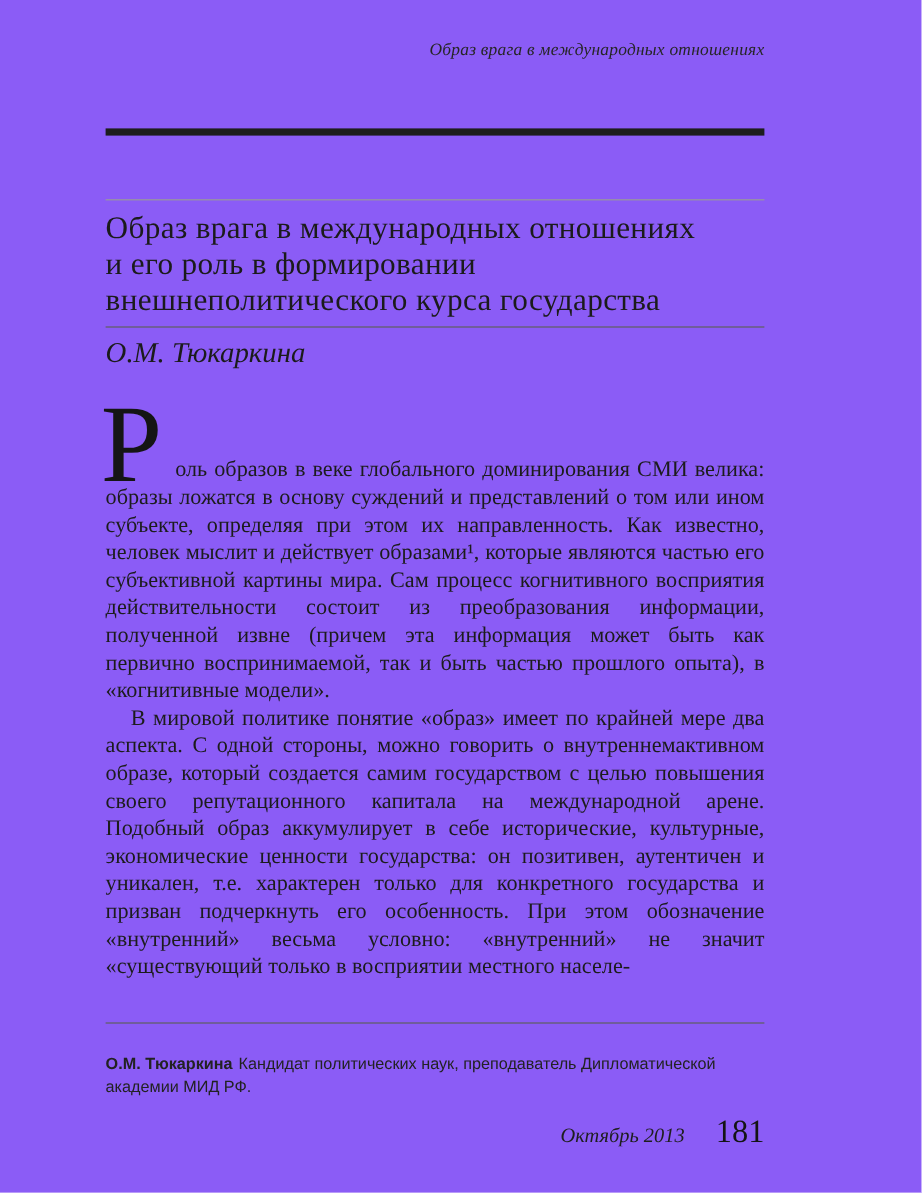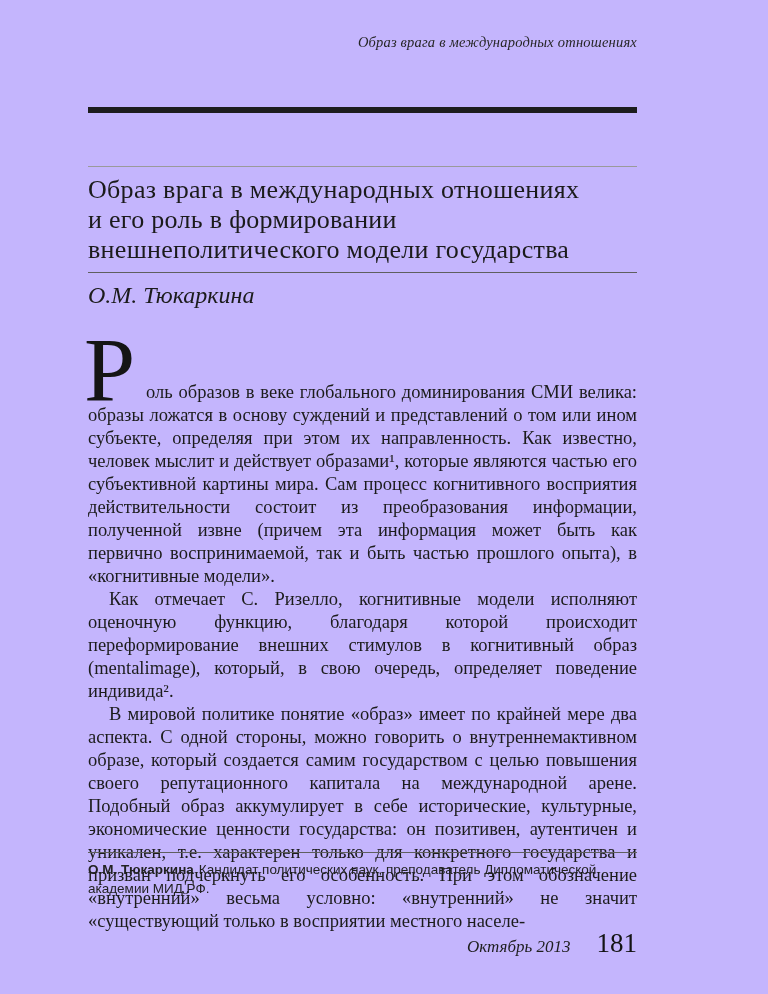--- a/index.html
+++ b/index.html
@@ -4,21 +4,21 @@
 <style>
   html, body {
     margin: 0;
     padding: 0;
     background: #ffffff;
   }
   .page {
     position: relative;
     width: 768px;
     height: 994px;
-    background: #c4b5fd;
+    background: #8b5cf6;
     overflow: hidden;
     font-family: "Liberation Serif", serif;
     color: #1c1c1c;
   }
 
   
   .running-head {
     position: absolute;
     top: 32px;
     left: 88px;
@@ -98,21 +98,21 @@
   }
   .para.indent { text-indent: 21px; }
 
   
   .footnote {
     position: absolute;
     top: 852px;
     left: 88px;
     width: 549px;
     border-top: 1px solid #5f5f5f;
-    padding-top: 7px;
+    padding-top: 24px;
     font-family: "Liberation Sans", sans-serif;
     font-size: 13.5px;
     line-height: 19px;
     color: #222222;
   }
   .fn-author { font-weight: bold; margin-right: 5px; }
 
   
   .page-footer {
     position: absolute;
@@ -143,31 +143,30 @@
   <header class="running-head">
     <div>Образ врага в международных отношениях</div>
   </header>
 
   <div class="top-bar"></div>
 
   <section class="title-block">
     <h1 class="title">
       <span class="title-line">Образ врага в международных отношениях</span>
       <span class="title-line">и его роль в формировании</span>
-      <span class="title-line">внешнеполитического модели государства</span>
+      <span class="title-line">внешнеполитического курса государства</span>
     </h1>
   </section>
 
   <div class="author">О.М. Тюкаркина</div>
 
   <main class="body-text">
     <p class="para para-first">
       <span class="initial">Р</span><span>оль образов в веке глобального доминирования СМИ велика: образы ложатся в основу суждений и представлений о том или ином субъекте, определяя при этом их направленность. Как известно, человек мыслит и действует образами¹, которые являются частью его субъективной картины мира. Сам процесс когнитивного восприятия действительности состоит из преобразования информации, полученной извне (причем эта информация может быть как первично воспринимаемой, так и быть частью прошлого опыта), в «когнитивные модели».</span>
     </p>
-    <p class="para indent">Как отмечает С. Ризелло, когнитивные модели исполняют оценочную функцию, благодаря которой происходит переформирование внешних стимулов в когнитивный образ (mentalimage), который, в свою очередь, определяет поведение индивида².</p>
     <p class="para indent">В мировой политике понятие «образ» имеет по крайней мере два аспекта. С одной стороны, можно говорить о внутреннемактивном образе, который создается самим государством с целью повышения своего репутационного капитала на международной арене. Подобный образ аккумулирует в себе исторические, культурные, экономические ценности государства: он позитивен, аутентичен и уникален, т.е. характерен только для конкретного государства и призван подчеркнуть его особенность. При этом обозначение «внутренний» весьма условно: «внутренний» не значит «существующий только в восприятии местного населе-</p>
   </main>
 
   <footer class="footnote">
     <span class="fn-author">О.М. Тюкаркина</span><span class="fn-text">Кандидат политических наук, преподаватель Дипломатической академии МИД РФ.</span>
   </footer>
 
   <div class="page-footer">
     <span class="issue">Октябрь 2013</span>
     <span class="page-num">181</span>

